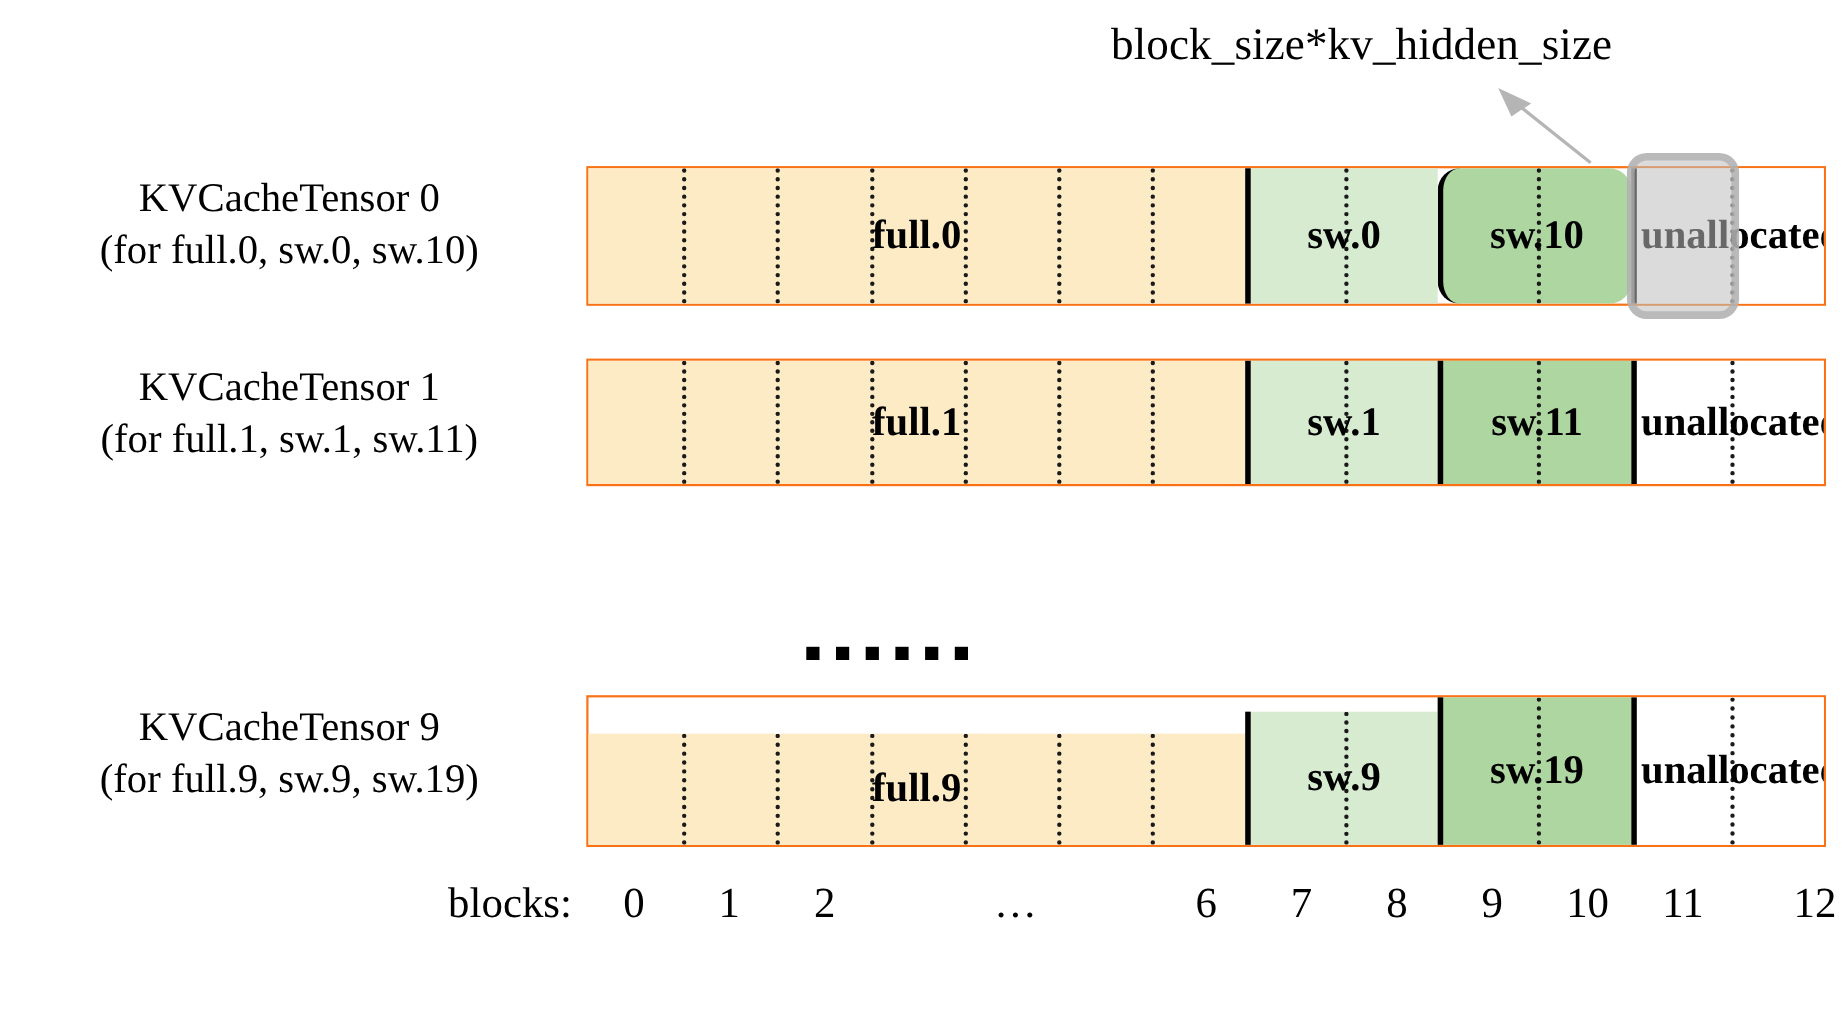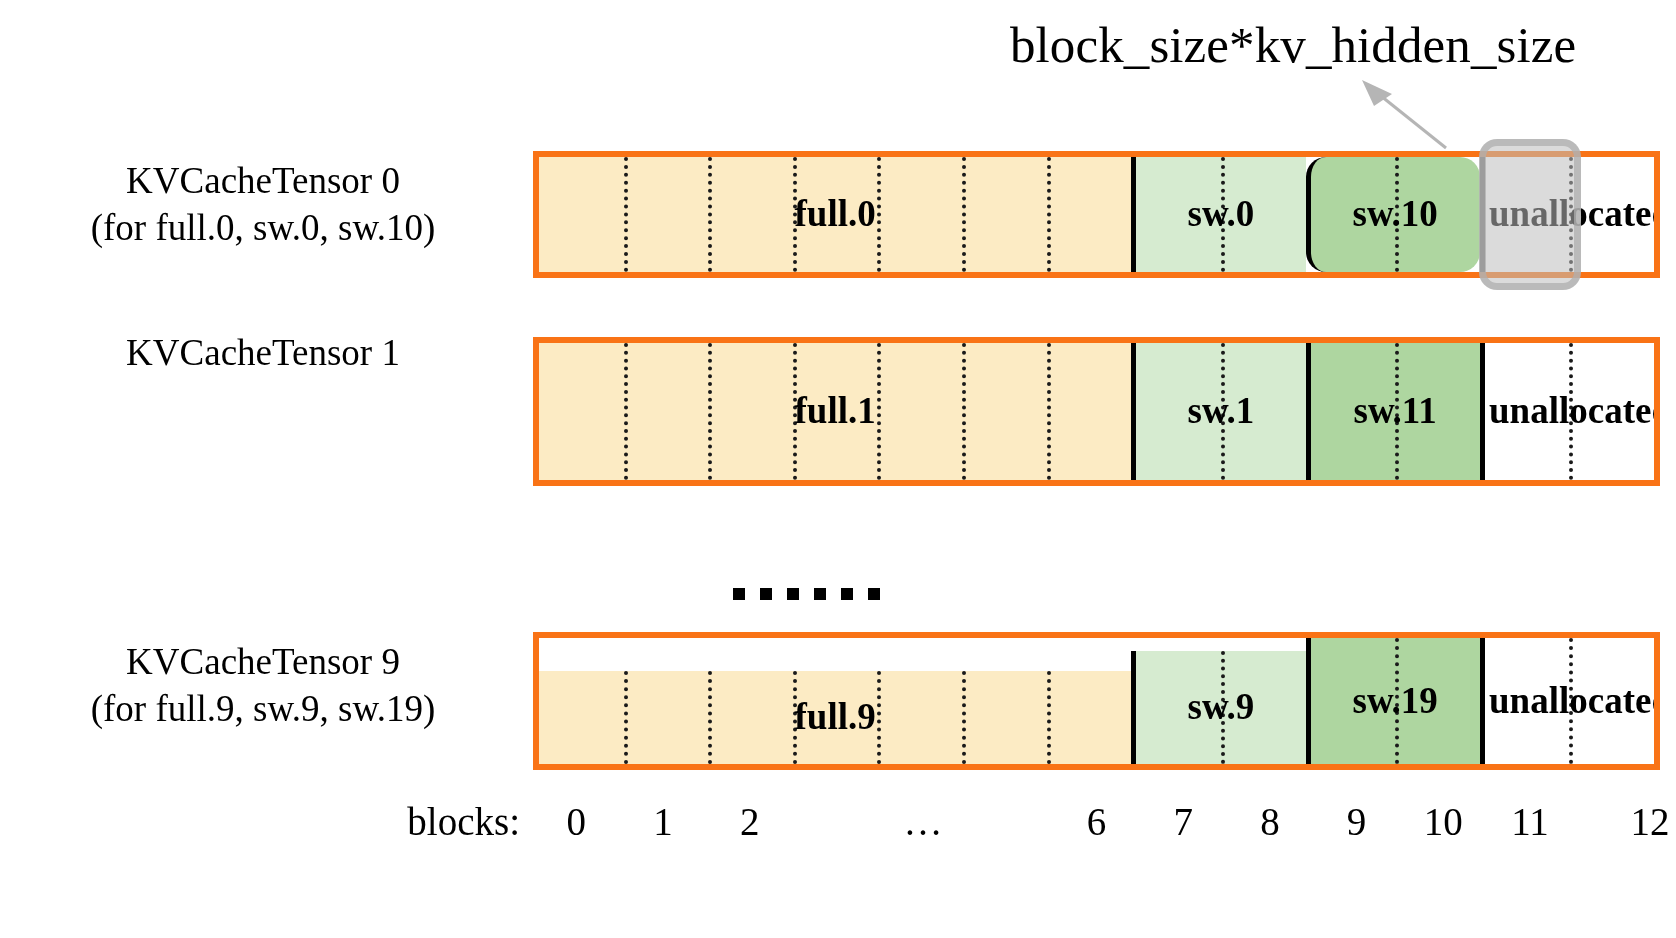--- a/index.html
+++ b/index.html
@@ -8,21 +8,21 @@
     background:#ffffff;
     font-family:"Liberation Serif","DejaVu Serif",serif;
     overflow:hidden;
     position:relative;
   }
   #stage{position:absolute;inset:0;}
 
   
   .callout-label{
     position:absolute;
-    font-size:51px;
+    font-size:41px;
     color:#000;
     white-space:nowrap;
     letter-spacing:0.1px;
   }
   .callout-arrow{position:absolute;left:1300px;top:70px;width:160px;height:80px;}
 
   
   .row-label{
     position:absolute;
     width:510px;
@@ -32,21 +32,21 @@
     color:#000;
   }
   .row-label .l2{display:block;}
 
   
   .bar{
     position:absolute;
     left:533px;
     width:1127px;
     box-sizing:border-box;
-    border:6px solid #f97316;
+    border:2px solid #f97316;
     display:flex;
     background:#fff;
   }
   .seg{
     position:relative;
     box-sizing:border-box;
     display:flex;
     align-items:center;
     justify-content:center;
     font-weight:bold;
@@ -146,22 +146,22 @@
         <div class="seg green-dark" style="flex: 2 0 0px; border-radius: 20px;">
           <div class="tick" style="left: 50%;"></div>
           <div class="seg-label">sw.10</div>
         </div>
         <div class="seg white two-line" style="flex: 2 0 0px;">
           <div class="tick" style="left: 50%;"></div>
           <div class="seg-label">unallocated</div>
         </div>
       </div>
       <div class="highlight-box" style="left: 1478.62px; top: 139px; width: 102.692px; height: 151px;"></div>
-      <div class="row-label" style="left: 8px; top: 330px;"><span>KVCacheTensor 1</span></div>
-      <div class="bar" style="top: 337px; height: 149px;">
+      <div class="row-label" style="left: 8px; top: 330px;"><span>KVCacheTensor 1</span><span class="l2">(for full.1, sw.1, sw.11)</span></div>
+      <div class="bar" style="top: 326px; height: 116px;">
         <div class="seg cream" style="flex: 7 0 0px;">
           <div class="tick" style="left: 14.2857%;"></div>
           <div class="tick" style="left: 28.5714%;"></div>
           <div class="tick" style="left: 42.8571%;"></div>
           <div class="tick" style="left: 57.1429%;"></div>
           <div class="tick" style="left: 71.4286%;"></div>
           <div class="tick" style="left: 85.7143%;"></div>
           <div class="seg-label">full.1</div>
         </div>
         <div class="seg green-light" style="flex: 2 0 0px; justify-content: center;">

